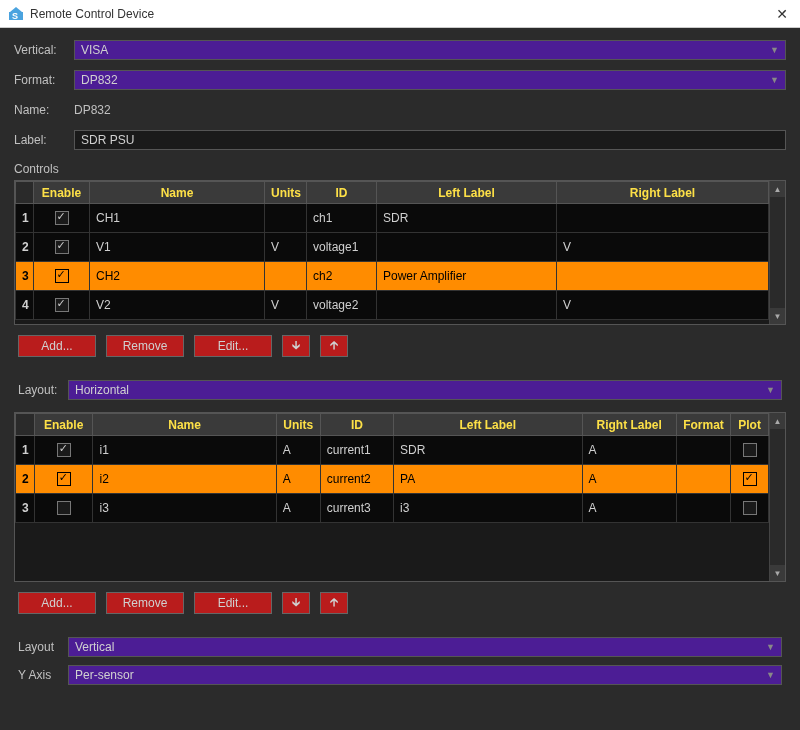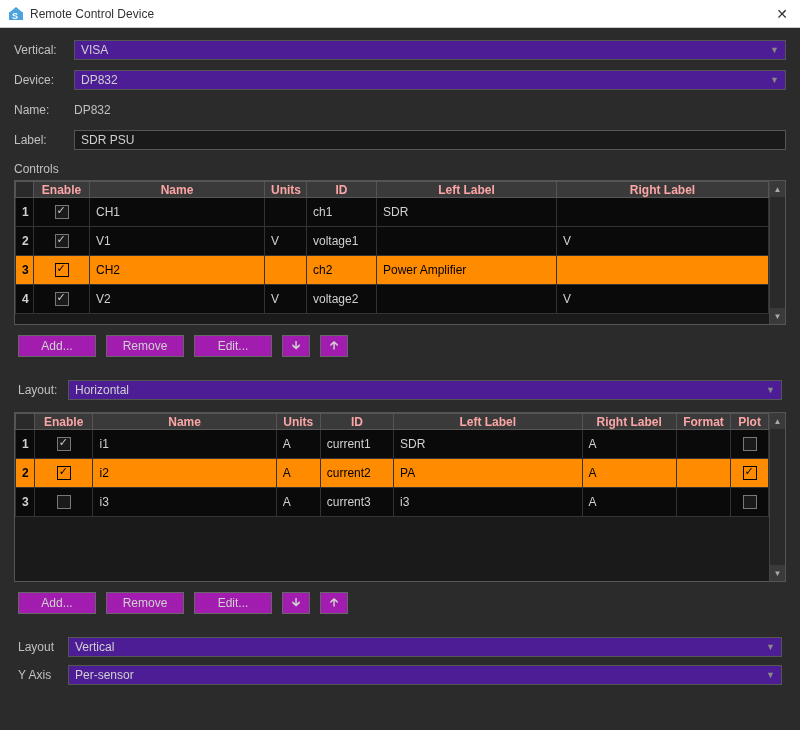--- a/index.html
+++ b/index.html
@@ -40,22 +40,22 @@
   position: relative;
 }
 .table-wrap.sensors { height: 170px; }
 .table-body { flex: 1; overflow: hidden; }
 table { border-collapse: collapse; width: 100%; table-layout: fixed; }
 th, td {
   border: 1px solid #333; padding: 0 6px; height: 29px; text-align: left;
   overflow: hidden; white-space: nowrap; font-size: 12px; font-weight: normal;
 }
 th {
-  background: #3a3a3a; color: #fca5a5; text-align: center; font-weight: bold;
-  height: 16px; border-color: #555;
+  background: #3a3a3a; color: #fde047; text-align: center; font-weight: bold;
+  height: 22px; border-color: #555;
 }
 .rownum-col { width: 18px; text-align: center; background: #2a2a2a; font-weight: bold; }
 td.rownum-col { background: #2a2a2a; }
 .enable-col { width: 56px; text-align: center; }
 .name-col { width: 175px; }
 .units-col { width: 42px; }
 .id-col { width: 70px; }
 .leftlabel-col { width: 180px; }
 .rightlabel-col { width: 90px; }
 .format-col { width: 52px; }
@@ -67,21 +67,21 @@
 .check.checked::after { content: "✓"; position: absolute; top: -2px; left: 1px; font-size: 11px; color: #ccc; }
 tr.selected .check { border-color: #000; background: #ff8c00; }
 tr.selected .check.checked::after { color: #000; }
 .vscroll {
   width: 16px; background: #2a2a2a; border-left: 1px solid #444; display: flex;
   flex-direction: column; justify-content: space-between; align-items: center;
 }
 .vscroll-btn { height: 16px; width: 100%; background: #3a3a3a; display: flex; align-items: center; justify-content: center; font-size: 8px; color: #aaa; }
 .button-row { display: flex; gap: 10px; margin: 8px 0 6px 4px; align-items: center; }
 .btn {
-  height: 22px; min-width: 78px; background: #a21caf; border: 1px solid #666;
+  height: 22px; min-width: 78px; background: #b91c1c; border: 1px solid #666;
   color: #d0d0d0; display: inline-flex; align-items: center; justify-content: center;
   font-size: 12px; padding: 0 10px; cursor: pointer;
 }
 .btn.icon-btn { min-width: 28px; padding: 0; font-size: 12px; }
 .sub-form { display: flex; flex-direction: column; gap: 4px; margin: 13px 4px 8px 4px; }
 .sub-form .form-row { margin-bottom: 0; }
 .sub-form .form-label { width: 50px; }
 .footer {
   height: 44px; display: flex; justify-content: flex-end; align-items: center;
   gap: 10px; padding: 0 14px; border-top: 1px solid #444;
@@ -109,21 +109,21 @@
   <div class="content">
 
     <div class="form-row">
       <span class="form-label">Vertical:</span>
       <div class="combo">
         <span>VISA</span>
         <span class="combo-arrow">▼</span>
       </div>
     </div>
     <div class="form-row">
-      <span class="form-label">Device:</span>
+      <span class="form-label">Format:</span>
       <div class="combo">
         <span>DP832</span>
         <span class="combo-arrow">▼</span>
       </div>
     </div>
     <div class="form-row">
       <span class="form-label">Name:</span>
       <span class="static-text">DP832</span>
     </div>
     <div class="form-row">

